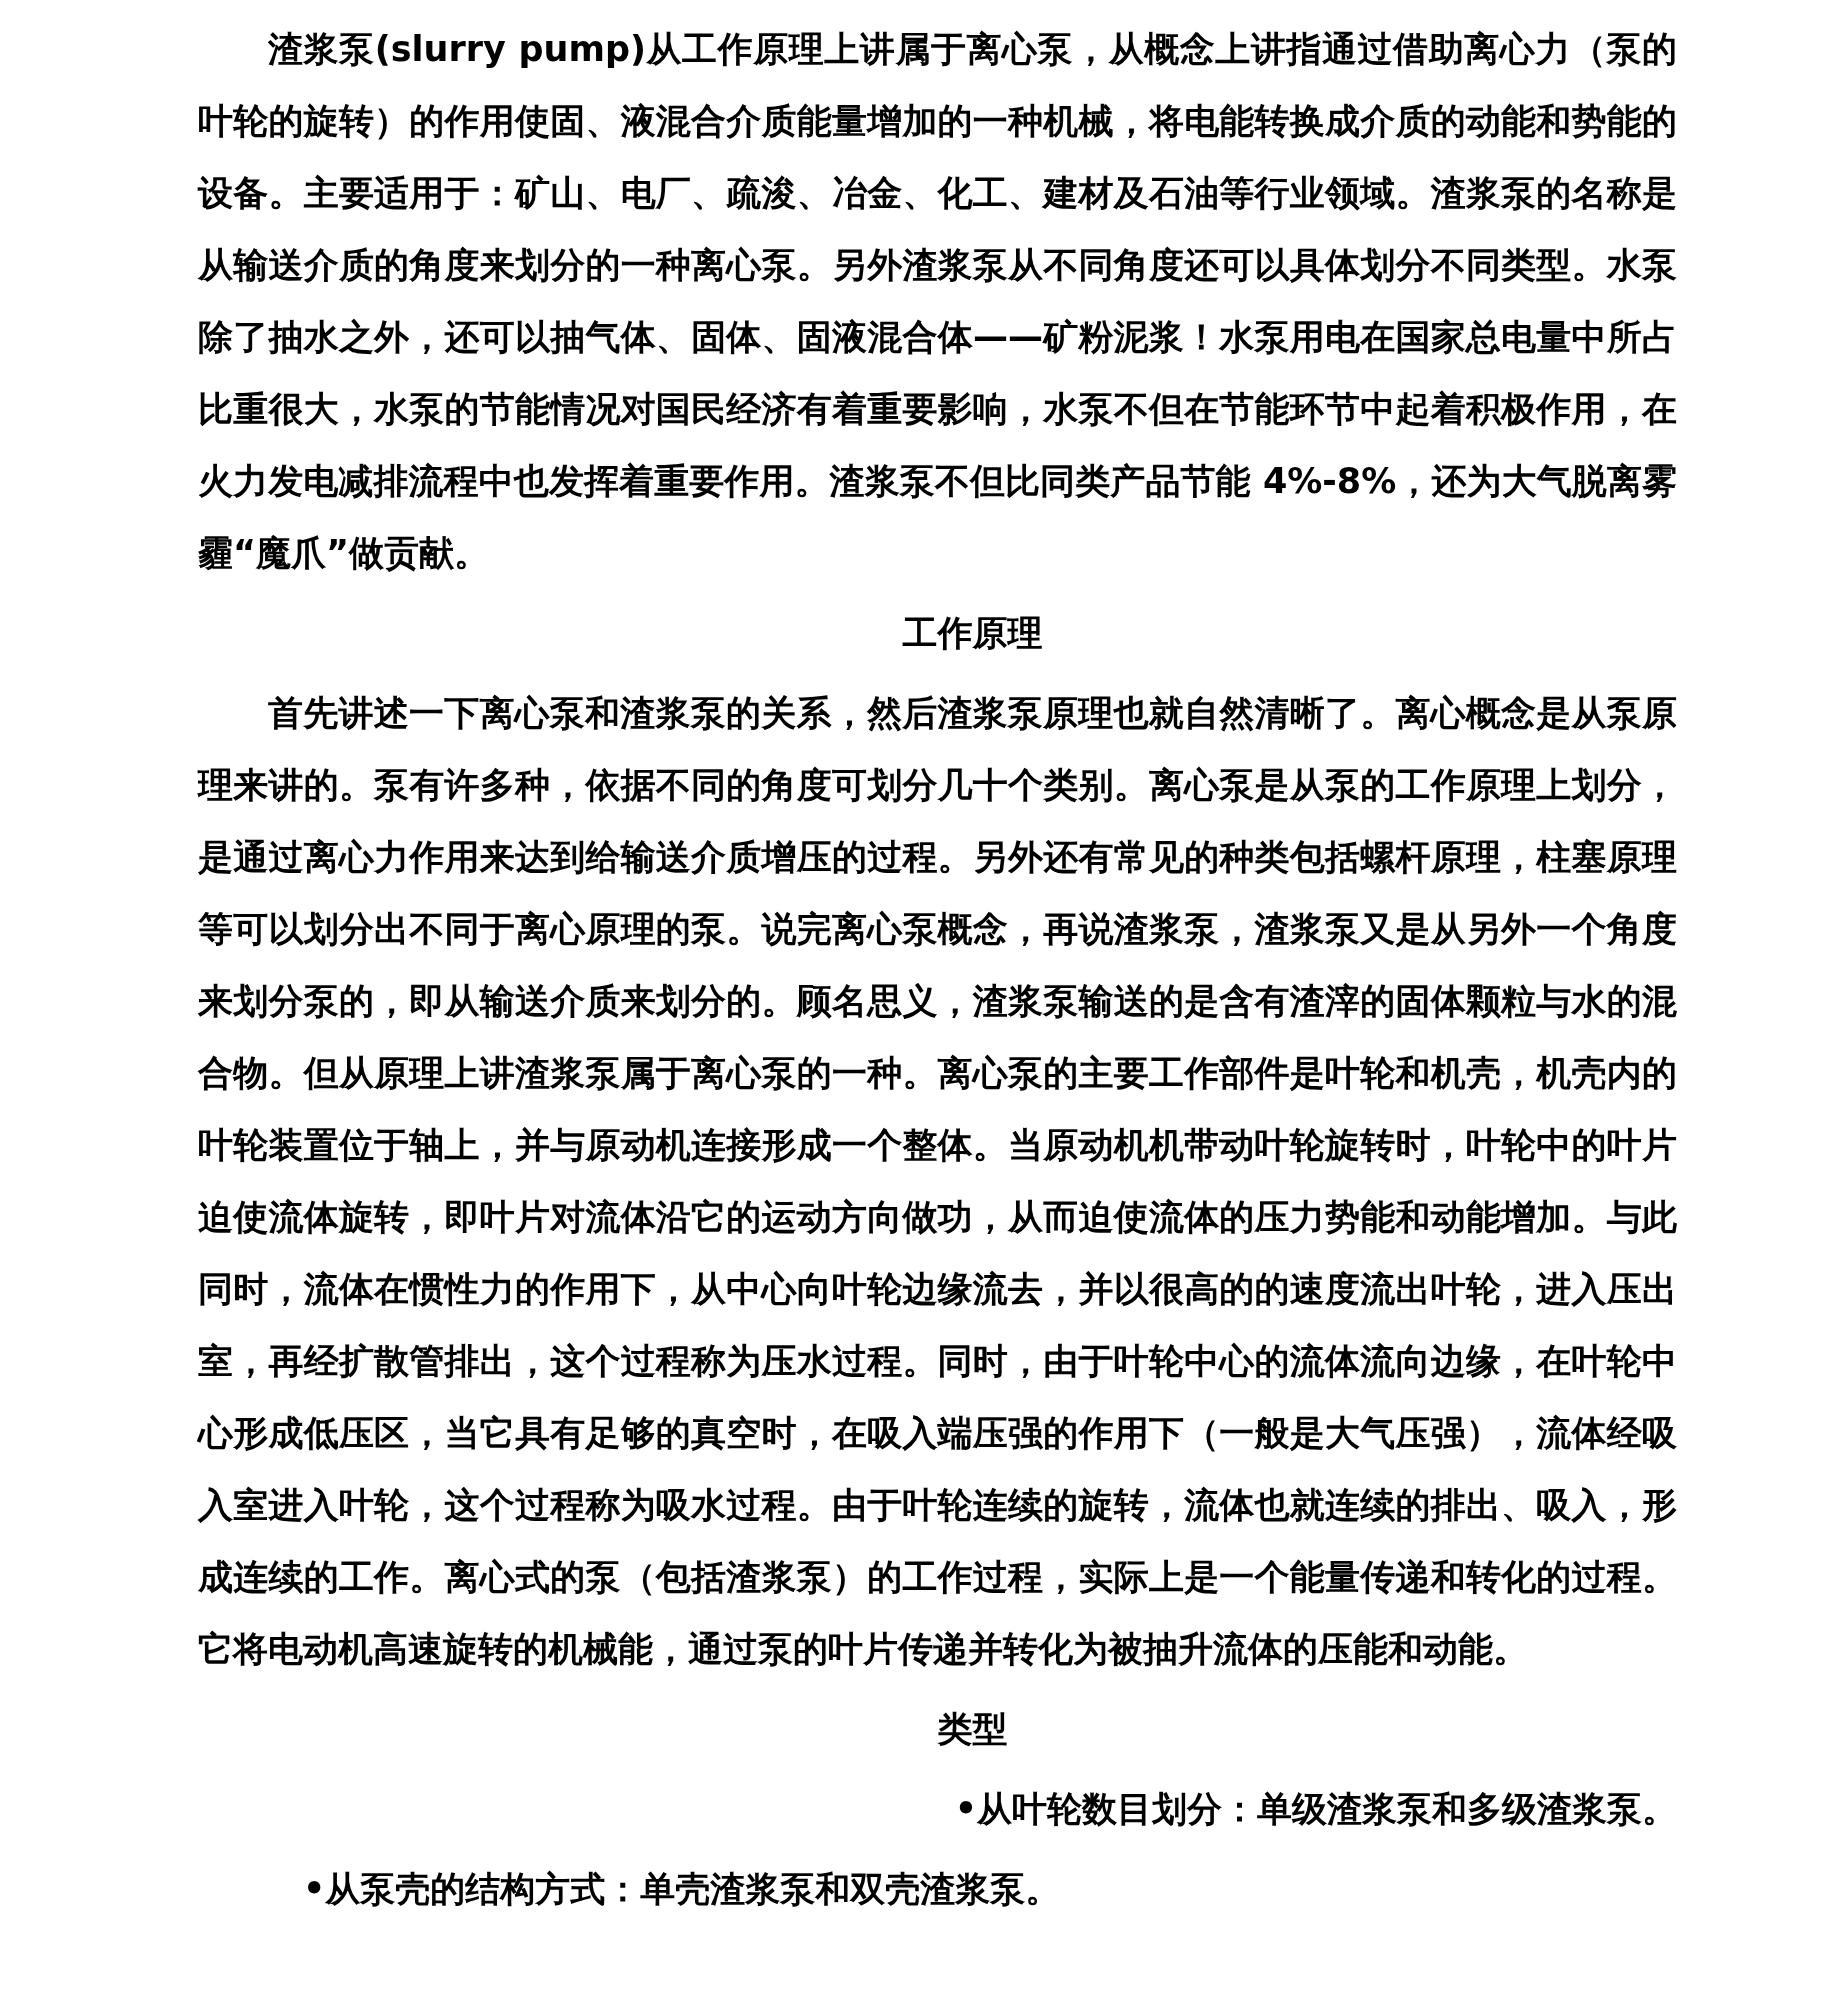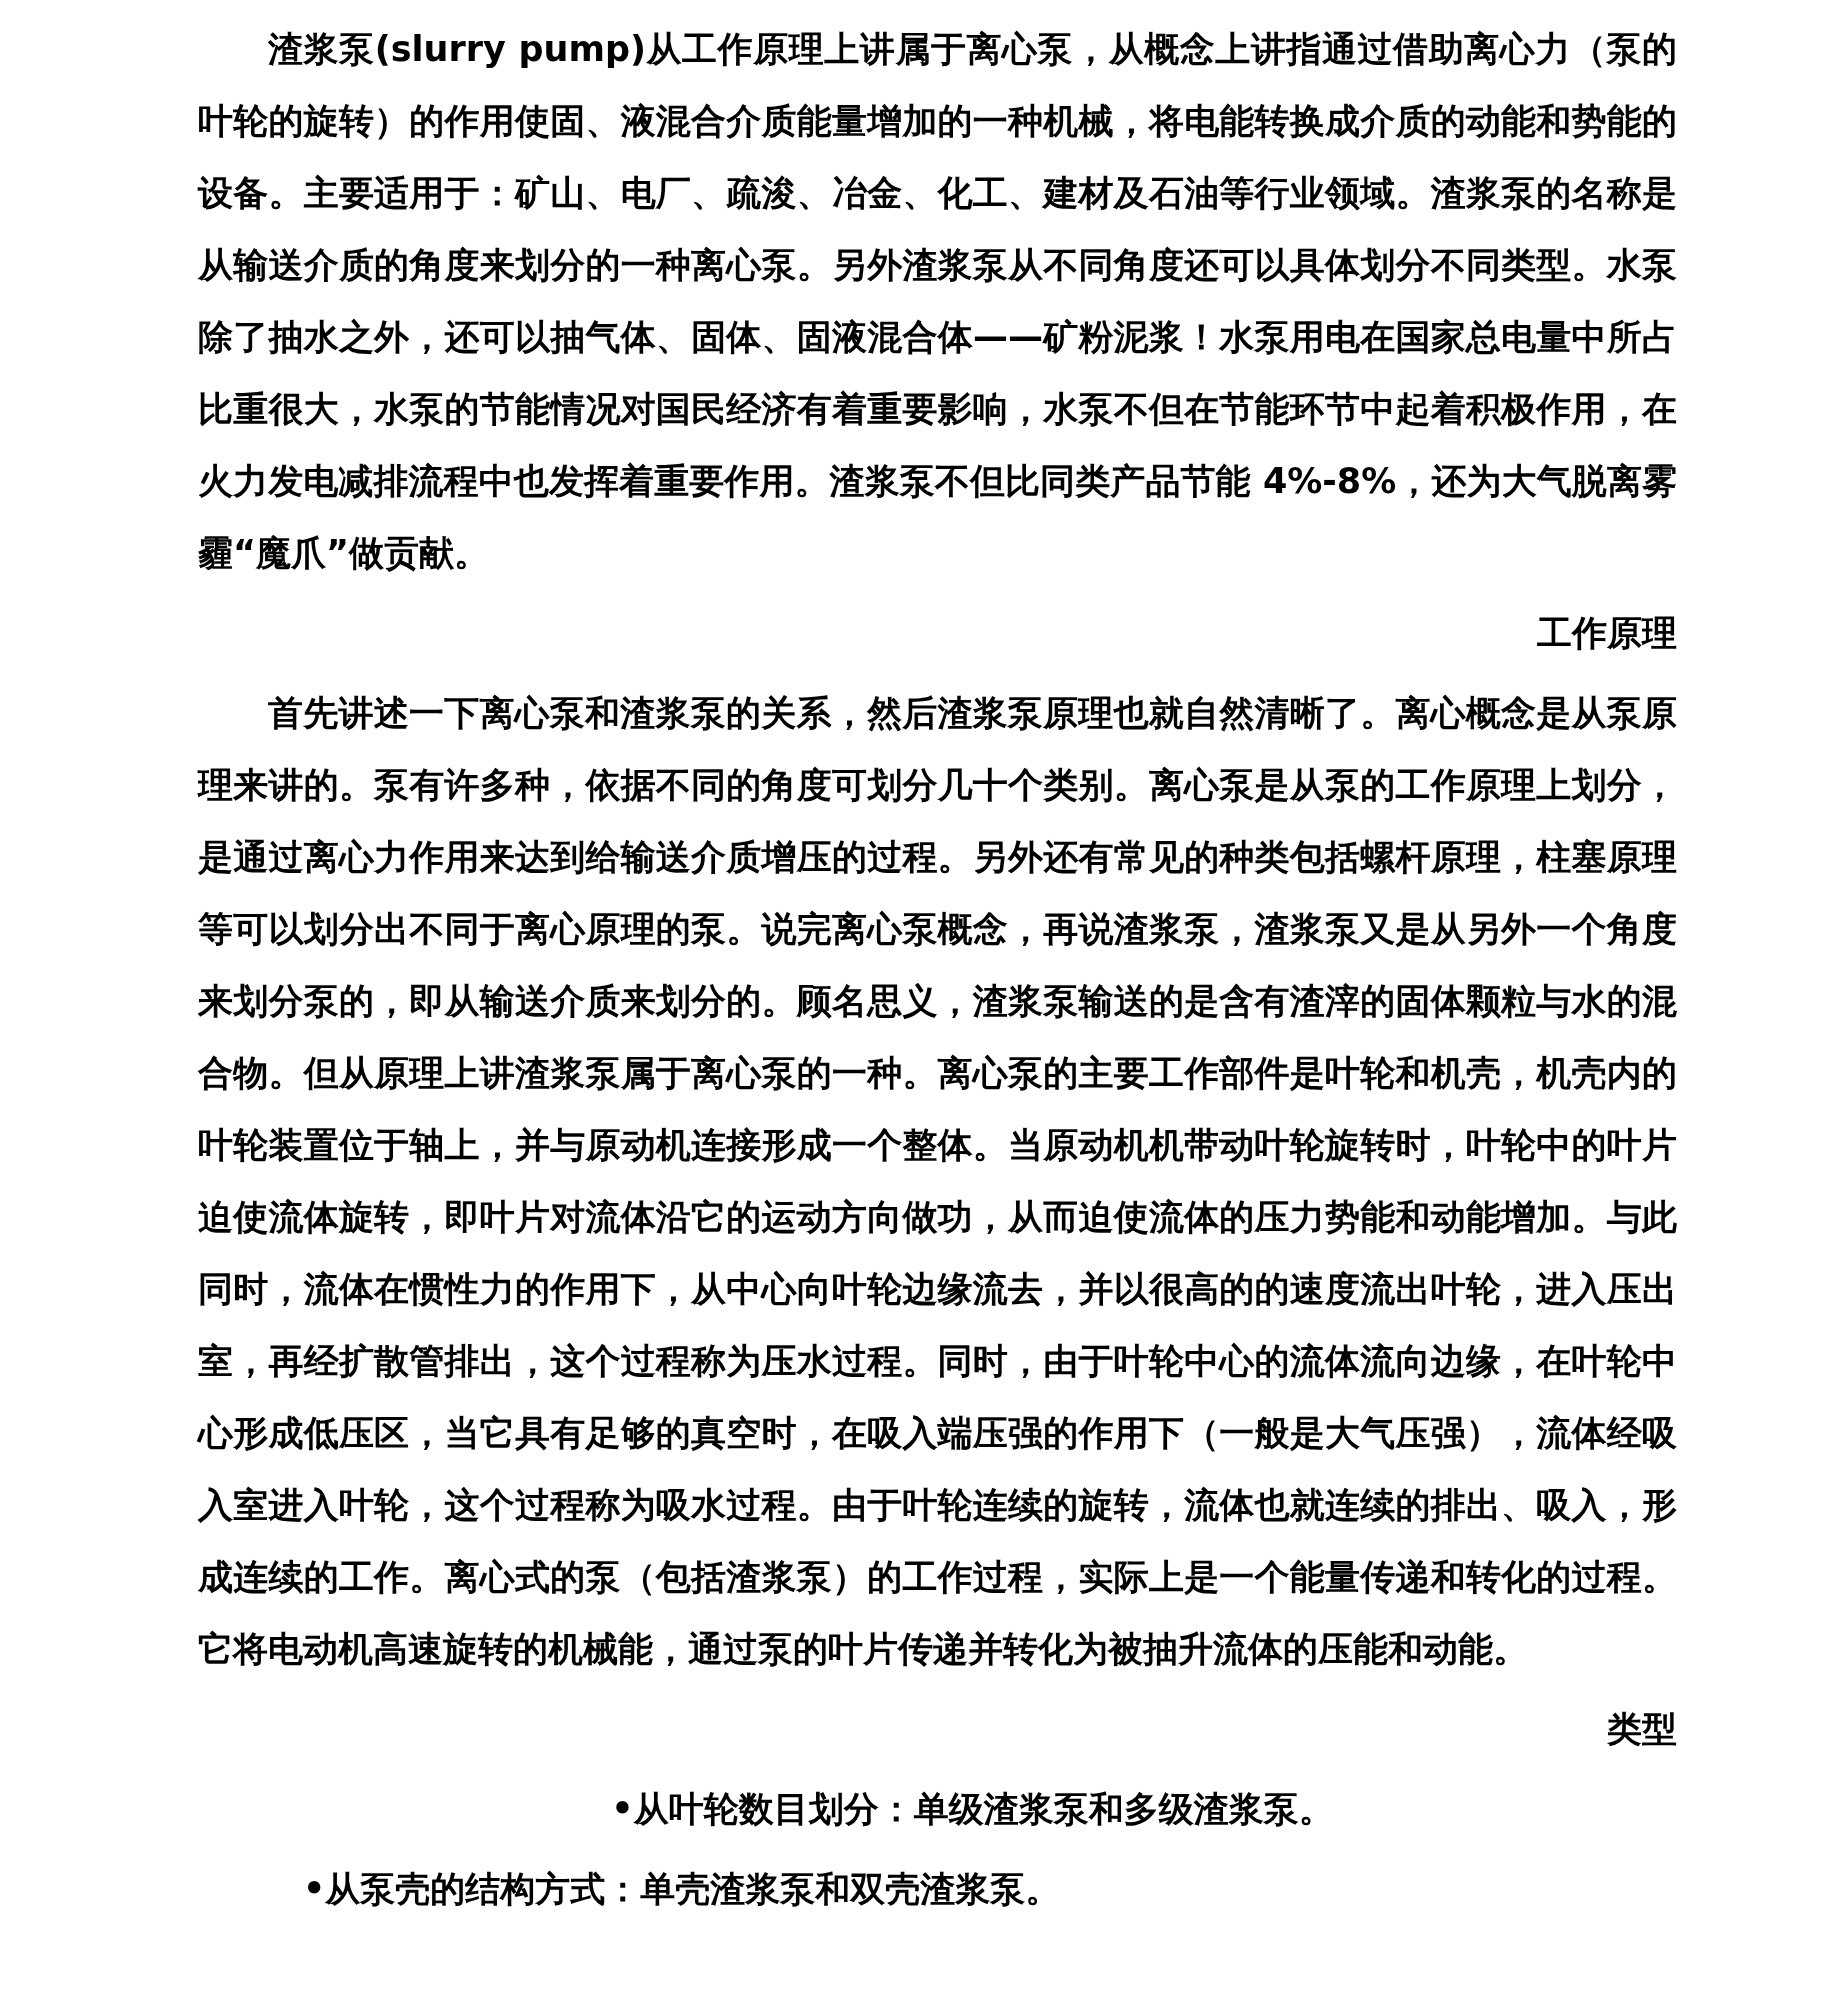--- a/index.html
+++ b/index.html
@@ -24,22 +24,22 @@
   .para {
     margin: 8px;
     font-size: 35px;
     line-height: 72px;
     font-weight: bold;
     color: #000000;
     text-align: justify;
     letter-spacing: 0;
   }
   .para.body    { text-indent: 2em; }
-  .para.heading { text-indent: 2em; text-align: right; }
-  .para.bullet  { text-indent: 2em; text-align: center; }
+  .para.heading { text-indent: 2em; text-align: center; }
+  .para.bullet  { text-indent: 2em; text-align: right; }
   .para.bullet-indent { text-indent: 3em; text-align: left; }
 </style>
 </head>
 <body>
 
 <div class="page">
   <p class="para body">渣浆泵(slurry pump)从工作原理上讲属于离心泵，从概念上讲指通过借助离心力（泵的叶轮的旋转）的作用使固、液混合介质能量增加的一种机械，将电能转换成介质的动能和势能的设备。主要适用于：矿山、电厂、疏浚、冶金、化工、建材及石油等行业领域。渣浆泵的名称是从输送介质的角度来划分的一种离心泵。另外渣浆泵从不同角度还可以具体划分不同类型。水泵除了抽水之外，还可以抽气体、固体、固液混合体——矿粉泥浆！水泵用电在国家总电量中所占比重很大，水泵的节能情况对国民经济有着重要影响，水泵不但在节能环节中起着积极作用，在火力发电减排流程中也发挥着重要作用。渣浆泵不但比同类产品节能 4%-8%，还为大气脱离雾霾“魔爪”做贡献。</p>
 
   <p class="para heading">工作原理</p>
 

